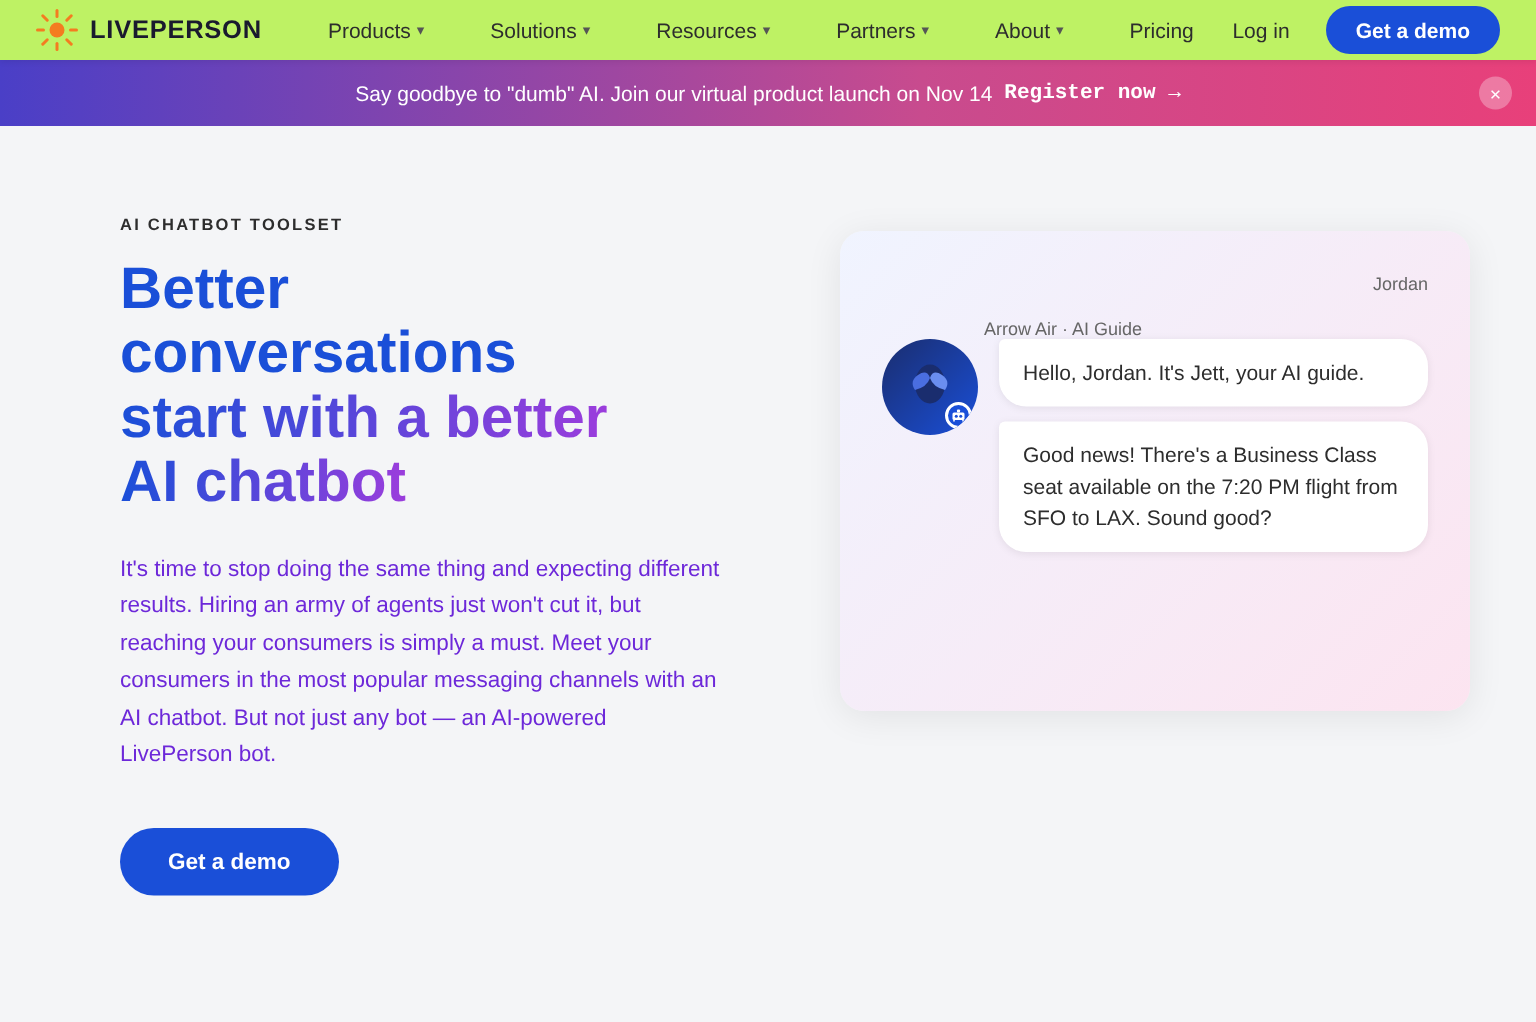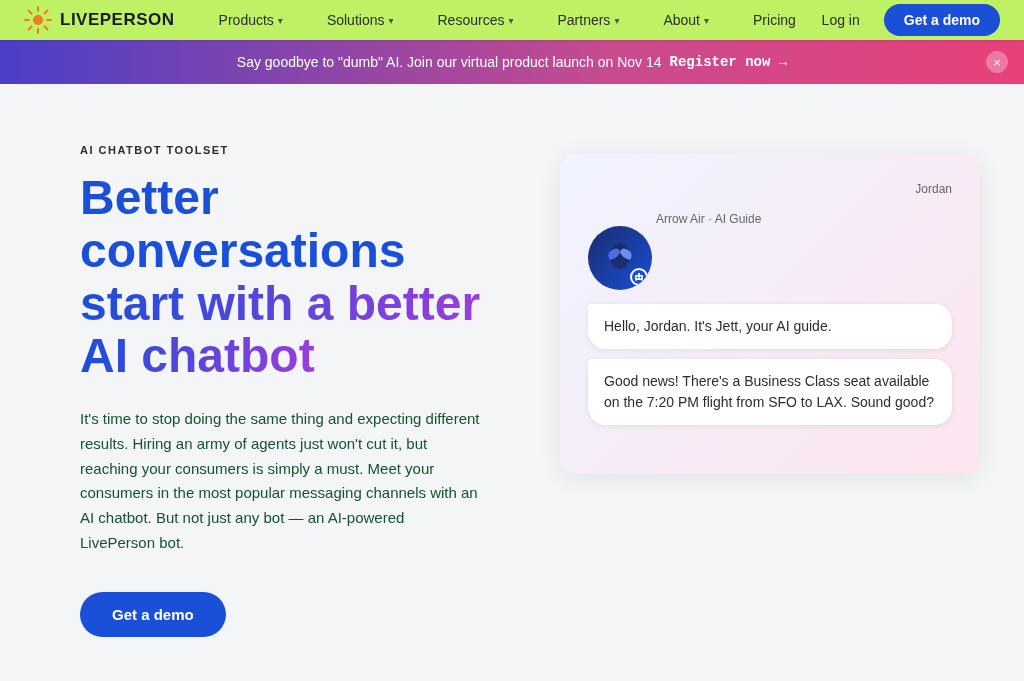--- a/index.html
+++ b/index.html
@@ -135,36 +135,36 @@
     }
     .hero-eyebrow {
       font-size: 11px;
       font-weight: 700;
       letter-spacing: 1.5px;
       color: #2d2d2d;
       text-transform: uppercase;
       margin-bottom: 16px;
     }
     .hero-headline {
-      font-size: 48px;
+      font-size: 39px;
       font-weight: 700;
       line-height: 1.1;
       margin-bottom: 24px;
     }
     .hero-headline .blue { color: #1a4fd8; }
     .hero-headline .gradient-text {
       background: linear-gradient(90deg, #1a4fd8, #9b3ddc);
       -webkit-background-clip: text;
       -webkit-text-fill-color: transparent;
       background-clip: text;
     }
     .hero-body {
       font-size: 15px;
       line-height: 1.65;
-      color: #14532d;
+      color: #6d28d9;
       margin-bottom: 36px;
       max-width: 400px;
     }
     .btn-hero-demo {
       background: #1a4fd8;
       color: #fff;
       font-size: 15px;
       font-weight: 600;
       padding: 14px 32px;
       border-radius: 30px;
@@ -217,21 +217,20 @@
     }
     .chat-bot-label {
       font-size: 12px;
       color: #666;
       margin-left: 68px;
     }
     .chat-bot-messages {
       display: flex;
       gap: 14px;
       align-items: flex-start;
-      flex-direction: column;
     }
     .chat-avatar {
       width: 64px;
       height: 64px;
       background: linear-gradient(135deg, #1a2d6e 0%, #1a4fd8 100%);
       border-radius: 50%;
       display: flex;
       align-items: center;
       justify-content: center;
       flex-shrink: 0;

